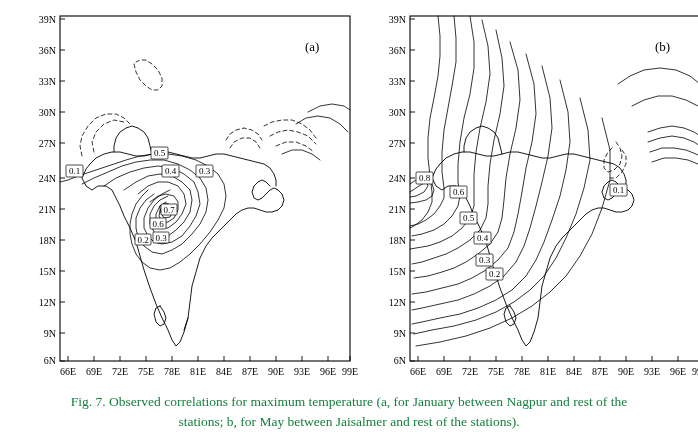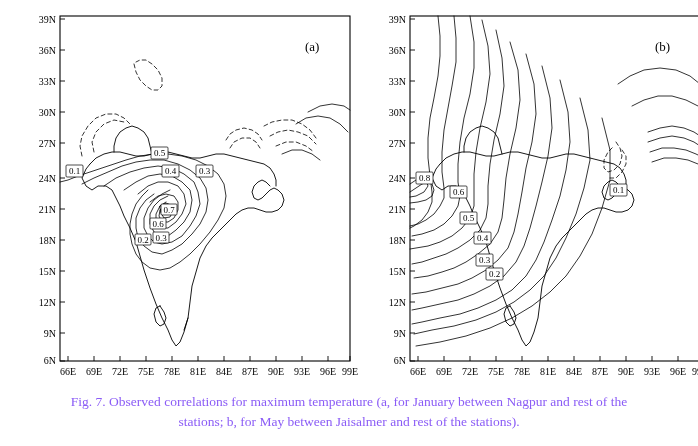--- a/index.html
+++ b/index.html
@@ -37,21 +37,21 @@
   .panel-b { left: 354px; }
   .caption {
     position: absolute;
     left: 0;
     top: 392px;
     width: 698px;
     text-align: center;
     font-family: "Liberation Serif", serif;
     font-size: 13.5px;
     line-height: 1.5;
-    color: #8b5cf6;
+    color: #15803d;
   }
   .caption .cap-line {
     display: block;
   }
   .axis-text {
     font-family: "Liberation Serif", serif;
     font-size: 10px;
     fill: #000;
   }
   .contour-label-box {

